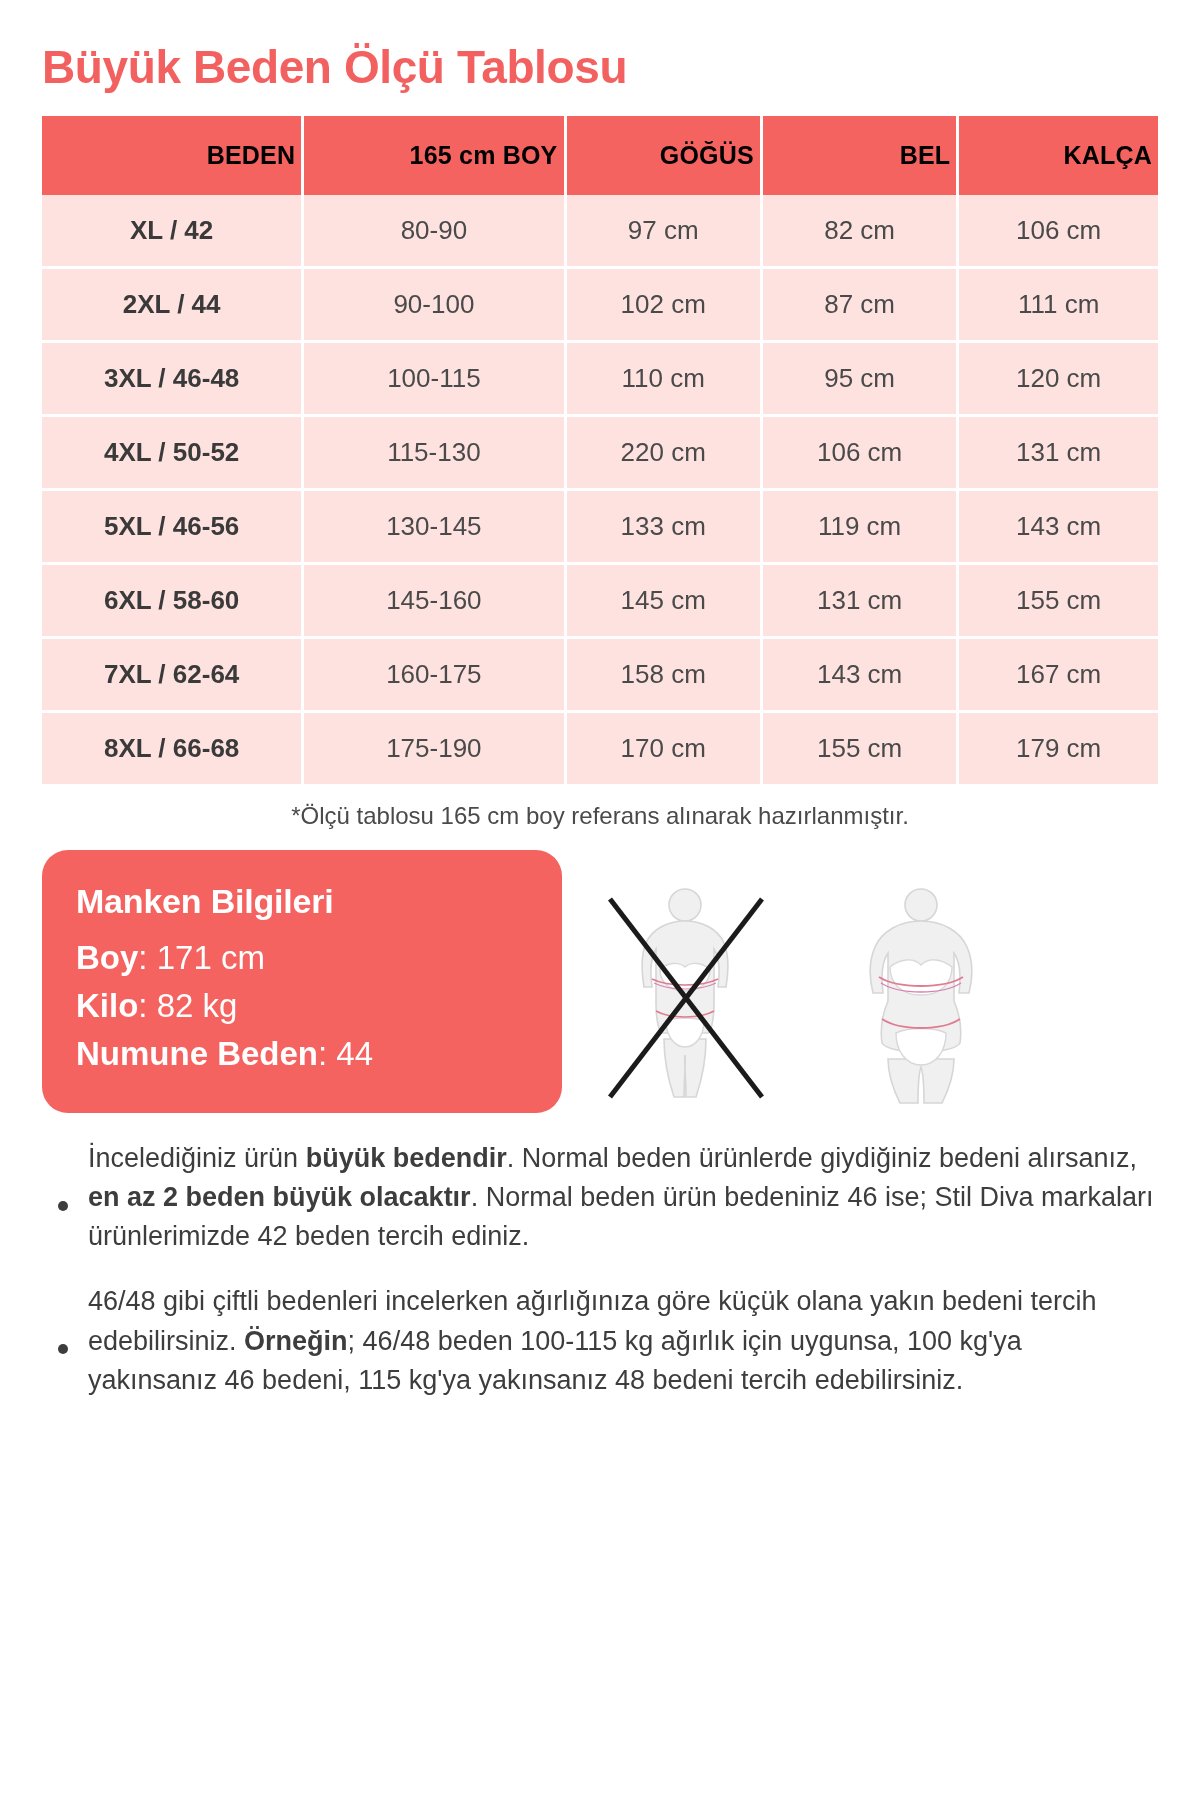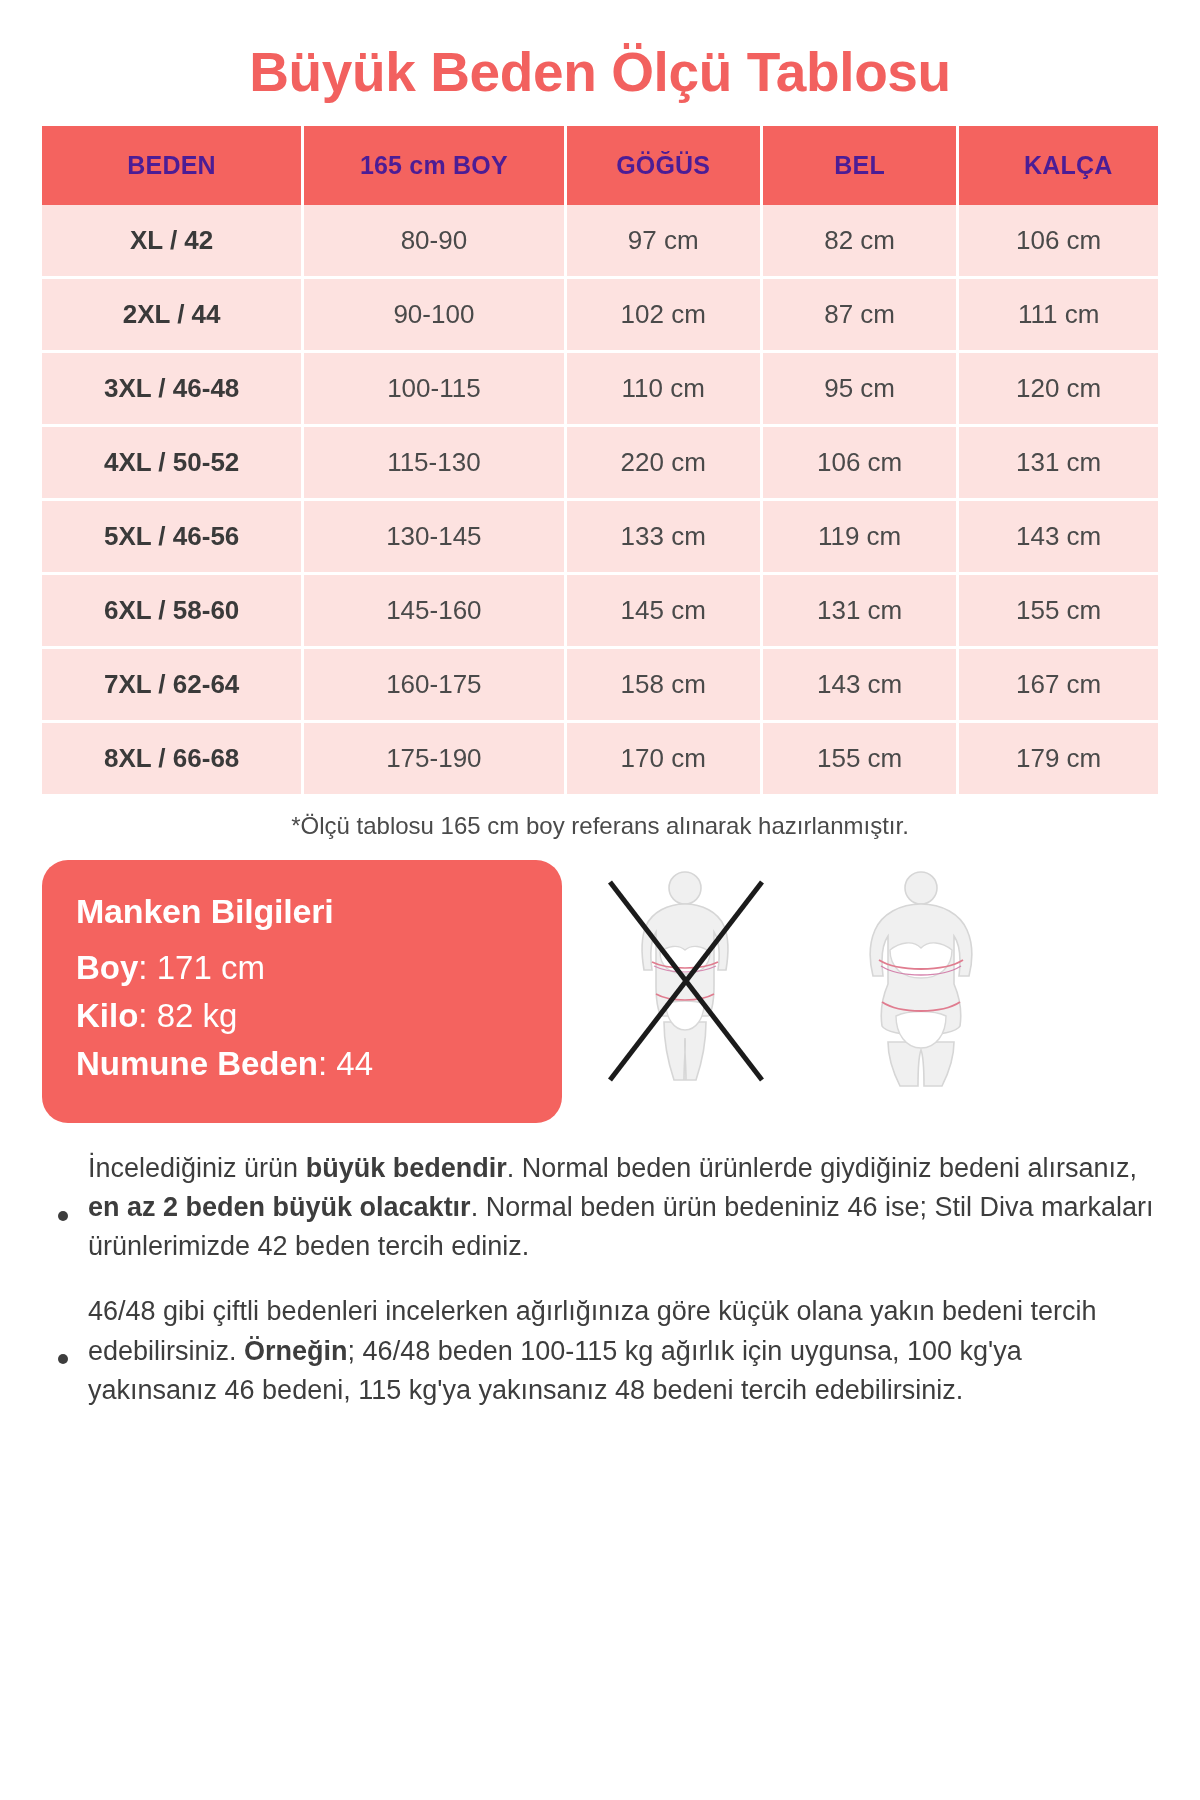--- a/index.html
+++ b/index.html
@@ -11,42 +11,41 @@
     color: #3d3d3d;
   }
   .page {
     width: 1200px; height: 1800px;
     padding: 34px 42px 0 42px;
     position: relative;
   }
 
   
   .title {
-    text-align: center;
-    font-size: 55px;
+    font-size: 46px;
     font-weight: bold;
     color: #f2615f;
     letter-spacing: -0.4px;
     margin: 6px 0 22px 0;
   }
 
   
   table.size-table {
     width: 100%;
     border-collapse: separate;
     border-spacing: 0;
     table-layout: fixed;
   }
   table.size-table th {
     background: #f4635f;
-    color: #4c1d95;
+    color: #000000;
     font-size: 25px;
     font-weight: bold;
     padding: 25px 6px;
-    text-align: center;
+    text-align: right;
     border-right: 3px solid #ffffff;
     letter-spacing: 0.2px;
   }
   table.size-table th:last-child { border-right: none; padding-left: 25px; }
   table.size-table td {
     background: #fde2e0;
     text-align: center;
     font-size: 26px;
     color: #4a4a4a;
     padding: 20px 17px;
@@ -72,21 +71,21 @@
   .footnote {
     text-align: center;
     font-size: 24px;
     color: #4a4a4a;
     margin: 18px 0 20px 0;
   }
 
   
   .model-row {
     display: flex;
-    align-items: flex-start;
+    align-items: flex-end;
     gap: 28px;
     margin-top: 8px;
   }
   .model-card {
     background: #f4635f;
     border-radius: 26px;
     color: #ffffff;
     padding: 26px 34px 30px 34px;
     width: 520px;
     min-height: 250px;

